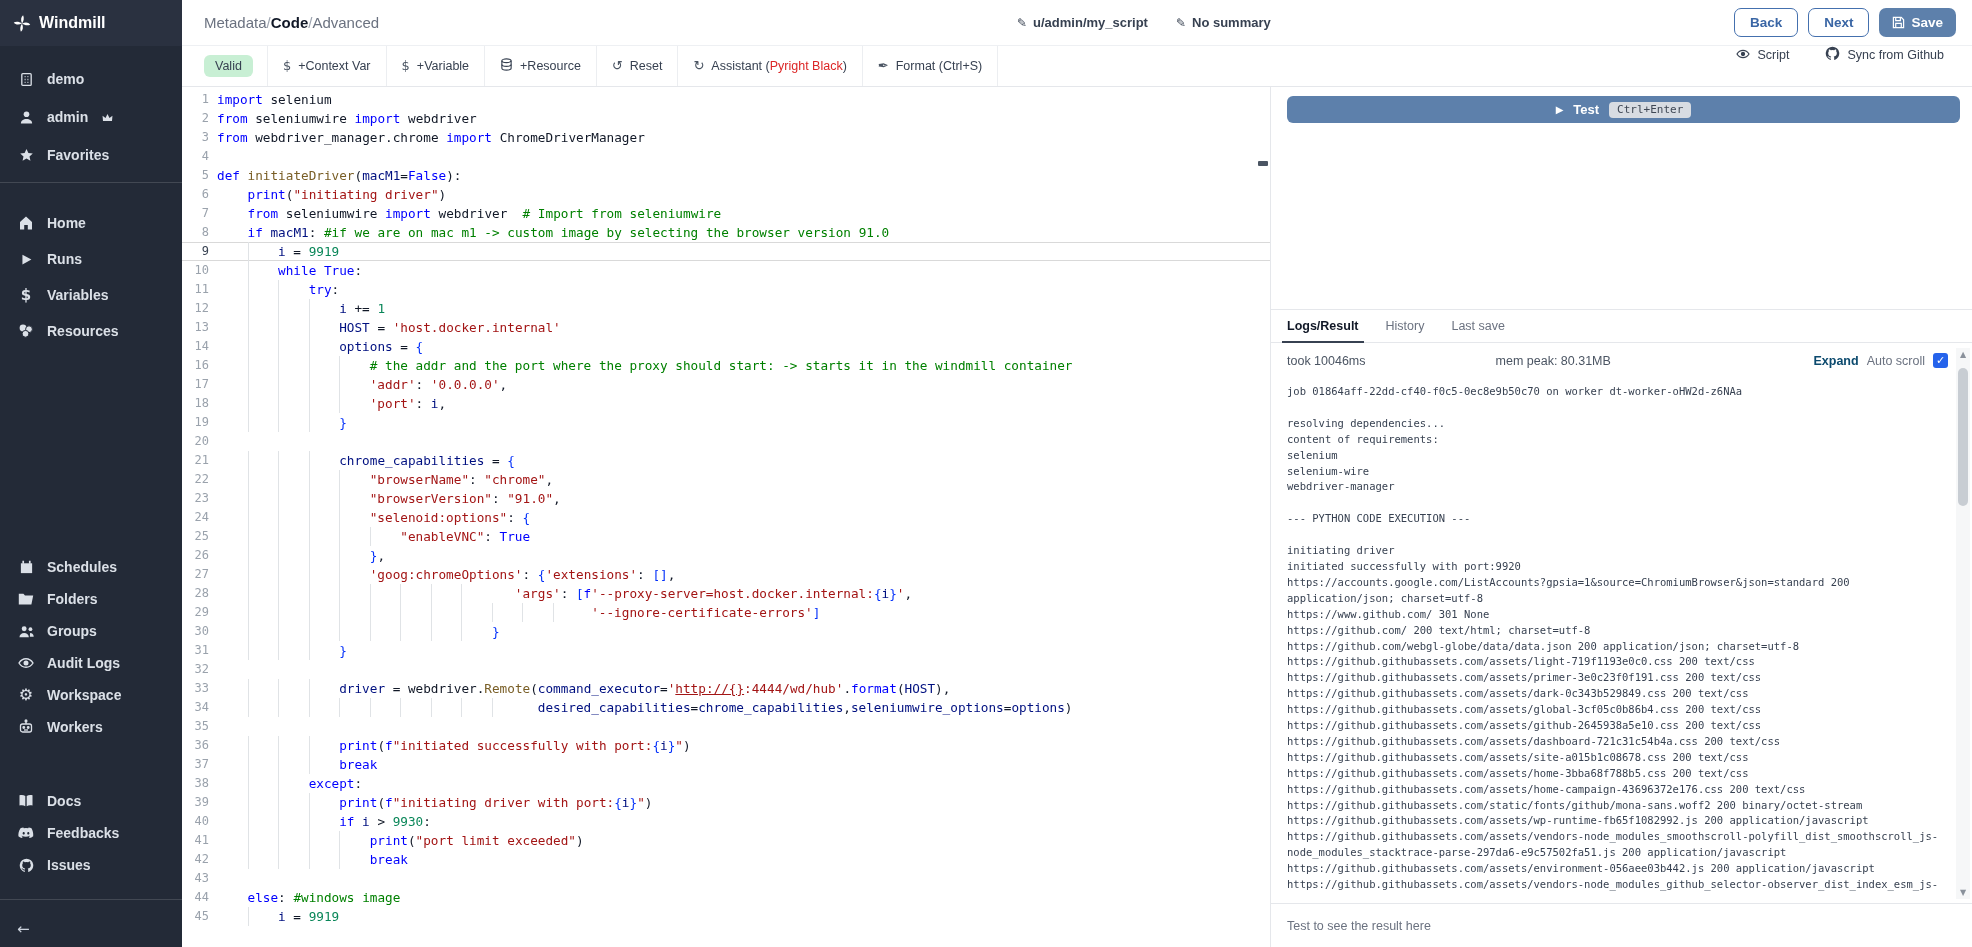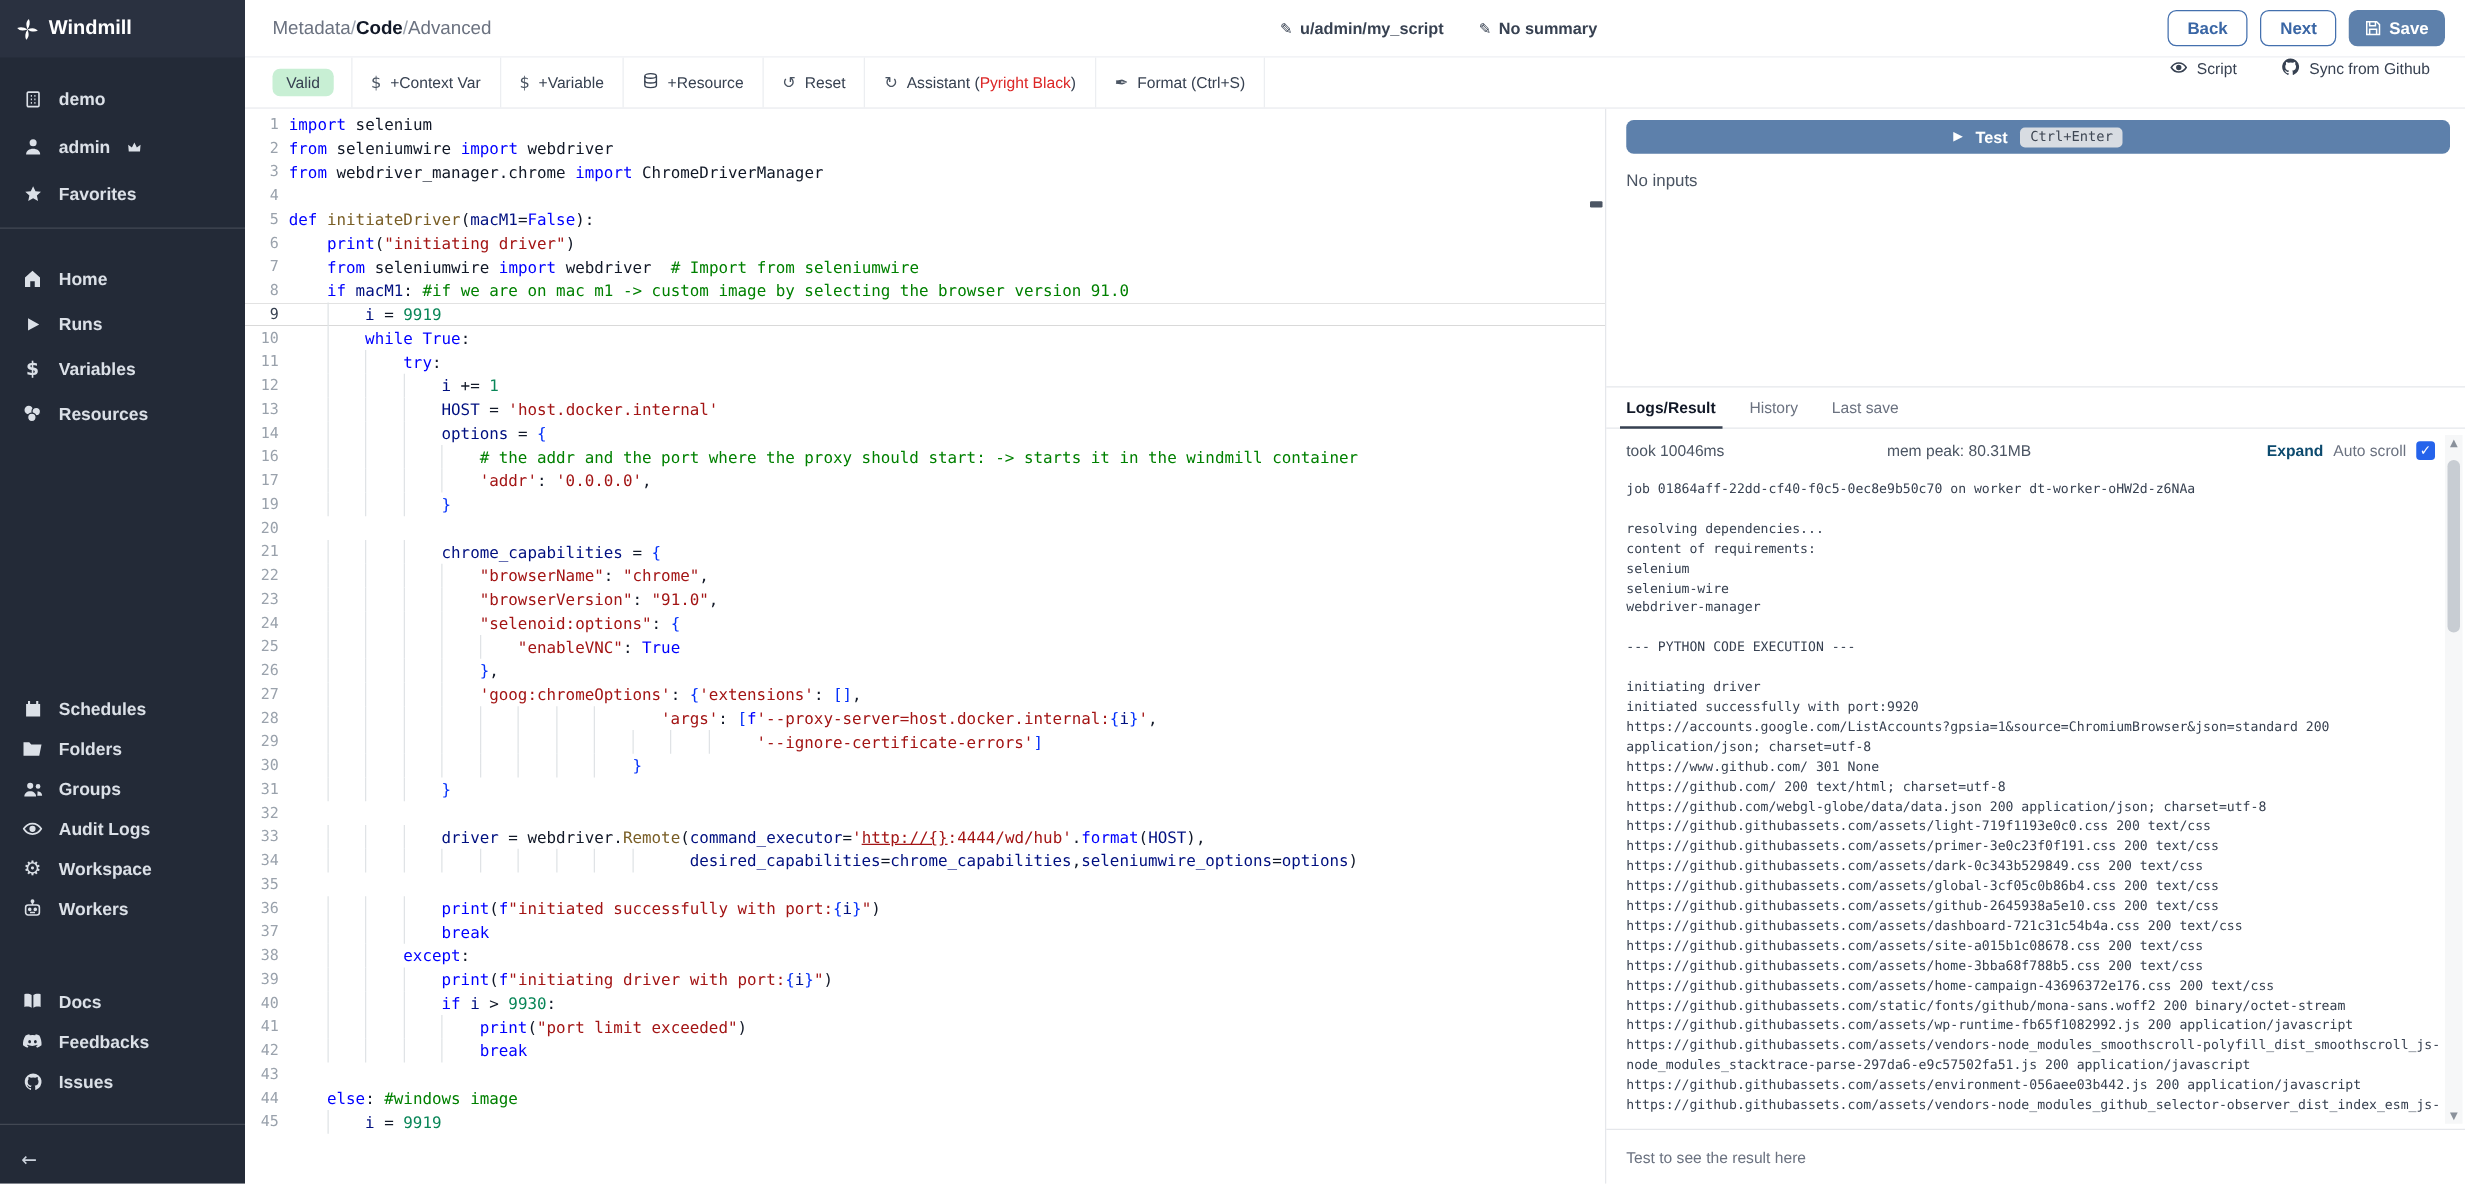--- a/index.html
+++ b/index.html
@@ -1,21 +1,21 @@
 <!DOCTYPE html>
 <html><head>
 <meta charset="utf-8">
 <style>
   * { box-sizing: border-box; }
   html,body { margin:0; padding:0; width:1972px; height:947px; overflow:hidden;
     font-family:"Liberation Sans",sans-serif; background:#fff; color:#111827; }
   .app { display:flex; width:1972px; height:947px; }
 
   
-  .sidebar { width:196px; flex-shrink:0; background:#232a37; color:#dde1e8;
+  .sidebar { width:182px; flex-shrink:0; background:#232a37; color:#dde1e8;
     display:flex; flex-direction:column; }
   .logo-row { height:46px; display:flex; align-items:center; gap:8px; padding:0 13px;
     background:#2a3140; color:#fff; font-weight:bold; font-size:16px; flex-shrink:0; }
   .side-item { display:flex; align-items:center; gap:12px; padding:0 17px;
     font-size:14px; line-height:18px; font-weight:600; color:#dbe0e7; cursor:pointer; }
   .side-icon { width:18px; display:flex; justify-content:center; align-items:center; flex-shrink:0; }
   .glyph { font-family:"DejaVu Sans",sans-serif; font-size:15px; line-height:1; }
   .sec-ws { margin-top:14px; } .sec-ws .side-item { padding-top:10px; padding-bottom:10px; }
   .side-hr { border:none; border-top:1px solid rgba(255,255,255,.14); margin:8px 0; }
   .sec-nav { margin-top:14px; } .sec-nav .side-item { padding-top:9px; padding-bottom:9px; }
@@ -394,20 +394,21 @@
             <div class="cl"><span class="ln">7</span><span class="codeline"><span class="g first"></span><span class="tk-k">from</span><span class="tk-p"> seleniumwire </span><span class="tk-k">import</span><span class="tk-p"> webdriver  </span><span class="tk-c"># Import from seleniumwire</span></span></div>
             <div class="cl"><span class="ln">8</span><span class="codeline"><span class="g first"></span><span class="tk-k">if</span><span class="tk-v"> macM1</span><span class="tk-p">: </span><span class="tk-c">#if we are on mac m1 -&gt; custom image by selecting the browser version 91.0</span></span></div>
             <div class="cl cur"><span class="ln">9</span><span class="codeline"><span class="g first"></span><span class="g"></span><span class="tk-v">i</span><span class="tk-p"> = </span><span class="tk-n">9919</span></span></div>
             <div class="cl"><span class="ln">10</span><span class="codeline"><span class="g first"></span><span class="g"></span><span class="tk-k">while</span><span class="tk-p"> </span><span class="tk-k">True</span><span class="tk-p">:</span></span></div>
             <div class="cl"><span class="ln">11</span><span class="codeline"><span class="g first"></span><span class="g"></span><span class="g"></span><span class="tk-k">try</span><span class="tk-p">:</span></span></div>
             <div class="cl"><span class="ln">12</span><span class="codeline"><span class="g first"></span><span class="g"></span><span class="g"></span><span class="g"></span><span class="tk-v">i</span><span class="tk-p"> += </span><span class="tk-n">1</span></span></div>
             <div class="cl"><span class="ln">13</span><span class="codeline"><span class="g first"></span><span class="g"></span><span class="g"></span><span class="g"></span><span class="tk-v">HOST</span><span class="tk-p"> = </span><span class="tk-s">'host.docker.internal'</span></span></div>
             <div class="cl"><span class="ln">14</span><span class="codeline"><span class="g first"></span><span class="g"></span><span class="g"></span><span class="g"></span><span class="tk-v">options</span><span class="tk-p"> = </span><span class="tk-b">{</span></span></div>
             <div class="cl"><span class="ln">16</span><span class="codeline"><span class="g first"></span><span class="g"></span><span class="g"></span><span class="g"></span><span class="g"></span><span class="tk-c"># the addr and the port where the proxy should start: -&gt; starts it in the windmill container</span></span></div>
             <div class="cl"><span class="ln">17</span><span class="codeline"><span class="g first"></span><span class="g"></span><span class="g"></span><span class="g"></span><span class="g"></span><span class="tk-s">'addr'</span><span class="tk-p">: </span><span class="tk-s">'0.0.0.0'</span><span class="tk-p">,</span></span></div>
+            <div class="cl"><span class="ln">18</span><span class="codeline"><span class="g first"></span><span class="g"></span><span class="g"></span><span class="g"></span><span class="g"></span><span class="tk-s">'port'</span><span class="tk-p">: </span><span class="tk-v">i</span><span class="tk-p">,</span></span></div>
             <div class="cl"><span class="ln">19</span><span class="codeline"><span class="g first"></span><span class="g"></span><span class="g"></span><span class="g"></span><span class="tk-b">}</span></span></div>
             <div class="cl"><span class="ln">20</span><span class="codeline"></span></div>
             <div class="cl"><span class="ln">21</span><span class="codeline"><span class="g first"></span><span class="g"></span><span class="g"></span><span class="g"></span><span class="tk-v">chrome_capabilities</span><span class="tk-p"> = </span><span class="tk-b">{</span></span></div>
             <div class="cl"><span class="ln">22</span><span class="codeline"><span class="g first"></span><span class="g"></span><span class="g"></span><span class="g"></span><span class="g"></span><span class="tk-s">"browserName"</span><span class="tk-p">: </span><span class="tk-s">"chrome"</span><span class="tk-p">,</span></span></div>
             <div class="cl"><span class="ln">23</span><span class="codeline"><span class="g first"></span><span class="g"></span><span class="g"></span><span class="g"></span><span class="g"></span><span class="tk-s">"browserVersion"</span><span class="tk-p">: </span><span class="tk-s">"91.0"</span><span class="tk-p">,</span></span></div>
             <div class="cl"><span class="ln">24</span><span class="codeline"><span class="g first"></span><span class="g"></span><span class="g"></span><span class="g"></span><span class="g"></span><span class="tk-s">"selenoid:options"</span><span class="tk-p">: </span><span class="tk-b">{</span></span></div>
             <div class="cl"><span class="ln">25</span><span class="codeline"><span class="g first"></span><span class="g"></span><span class="g"></span><span class="g"></span><span class="g"></span><span class="g"></span><span class="tk-s">"enableVNC"</span><span class="tk-p">: </span><span class="tk-k">True</span></span></div>
             <div class="cl"><span class="ln">26</span><span class="codeline"><span class="g first"></span><span class="g"></span><span class="g"></span><span class="g"></span><span class="g"></span><span class="tk-b">}</span><span class="tk-p">,</span></span></div>
             <div class="cl"><span class="ln">27</span><span class="codeline"><span class="g first"></span><span class="g"></span><span class="g"></span><span class="g"></span><span class="g"></span><span class="tk-s">'goog:chromeOptions'</span><span class="tk-p">: </span><span class="tk-b">{</span><span class="tk-s">'extensions'</span><span class="tk-p">: </span><span class="tk-b">[]</span><span class="tk-p">,</span></span></div>
             <div class="cl"><span class="ln">28</span><span class="codeline"><span class="g first"></span><span class="g"></span><span class="g"></span><span class="g"></span><span class="g"></span><span class="g"></span><span class="g"></span><span class="g"></span><span class="g"></span>   <span class="tk-s">'args'</span><span class="tk-p">: </span><span class="tk-b">[</span><span class="tk-k">f</span><span class="tk-s">'--proxy-server=host.docker.internal:</span><span class="tk-b">{</span><span class="tk-v">i</span><span class="tk-b">}</span><span class="tk-s">'</span><span class="tk-p">,</span></span></div>
@@ -434,21 +435,20 @@
         </div>
       </div>
 
       <div class="rpanel">
         <div class="test-sec">
           <button class="test-btn">
             <span class="tri">▶</span>
             <span>Test</span>
             <span class="kbd">Ctrl+Enter</span>
           </button>
-          <div class="no-inputs">No inputs</div>
         </div>
 
         <div class="logs-sec">
           <div class="tabs" id="log-tabs">
               <div class="tab active">Logs/Result</div>
               <div class="tab">History</div>
               <div class="tab">Last save</div>
             </div>
           <div class="status-row">
             <span>took 10046ms</span>

